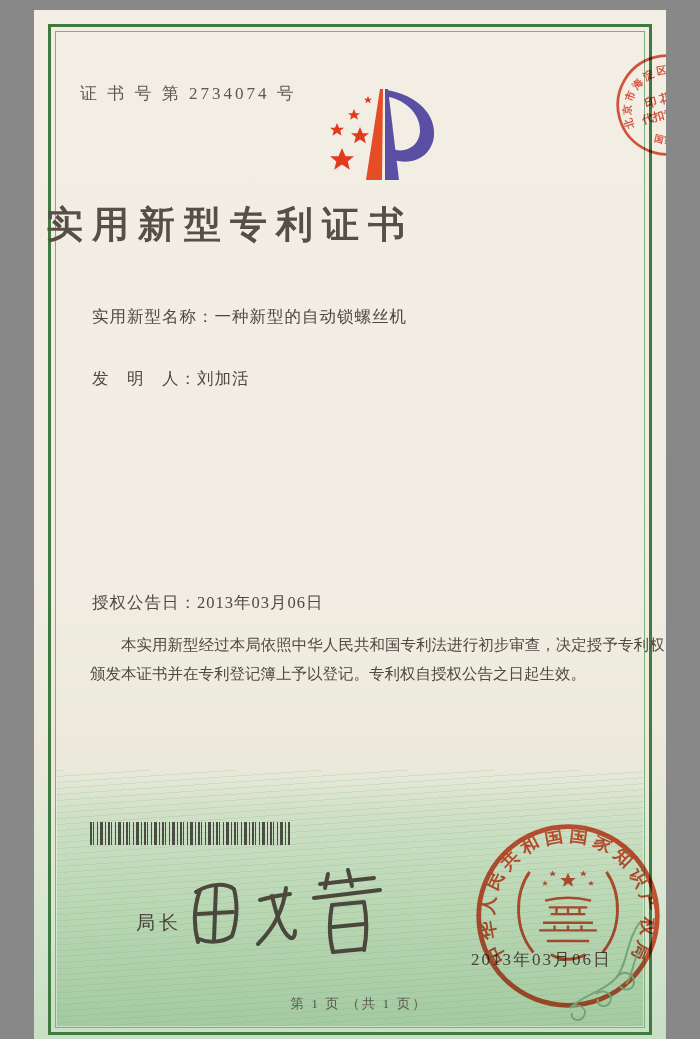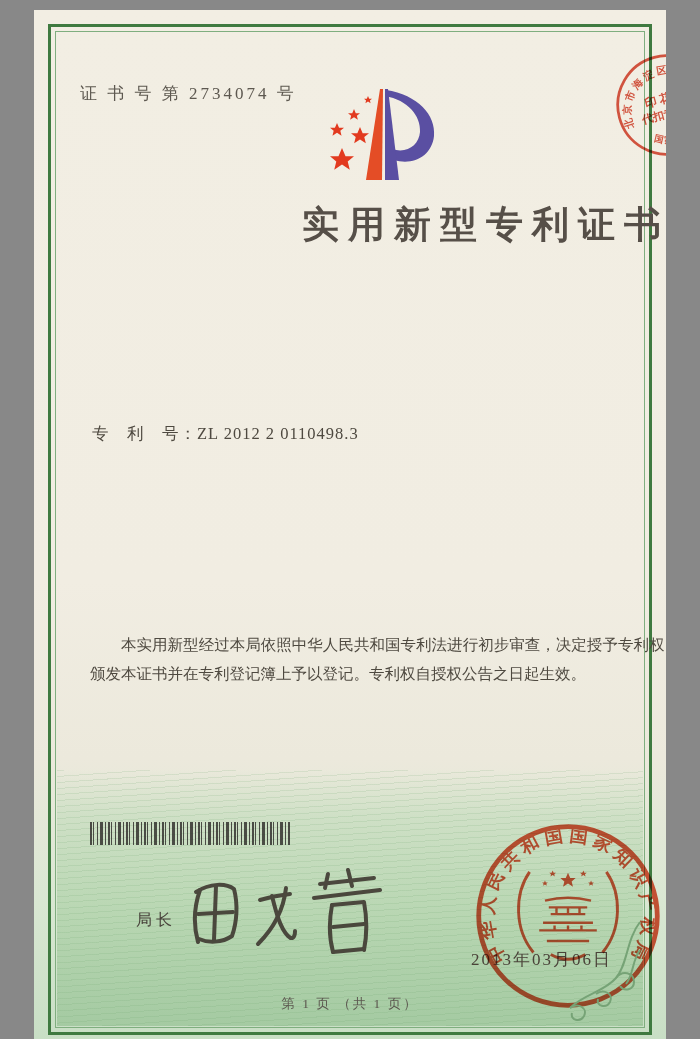--- a/index.html
+++ b/index.html
@@ -10,37 +10,37 @@
   }
   .border-outer{position:absolute;left:14px;top:14px;right:14px;bottom:14px;border:3px solid #3f7a40;pointer-events:none;}
   .border-inner{position:absolute;left:21px;top:21px;right:21px;bottom:21px;border:1px solid #7fae7f;pointer-events:none;}
   .green-zone{
     position:absolute;left:23px;right:23px;top:760px;bottom:23px;
     background:
       repeating-linear-gradient(176deg,rgba(110,165,110,.16) 0 1px,rgba(255,255,255,0) 1px 6px),
       linear-gradient(180deg,rgba(190,220,185,0) 0%,rgba(181,214,176,.45) 18%,rgba(166,205,160,.62) 55%,rgba(150,194,148,.72) 100%);
   }
   .cert-no{position:absolute;left:46px;top:72px;font-size:17px;letter-spacing:3px;color:#5d5850;}
-  .title{position:absolute;left:4px;top:190px;width:100%;text-align:right;font-size:37px;font-weight:bold;letter-spacing:9px;color:#564f48;}
+  .title{position:absolute;left:12px;top:190px;width:100%;text-align:left;font-size:37px;font-weight:bold;letter-spacing:9px;color:#564f48;}
   .logo{position:absolute;left:282px;top:76px;}
   .tax-stamp{position:absolute;left:568px;top:30px;transform:rotate(-15deg);opacity:.88;mix-blend-mode:multiply;}
   .field{position:absolute;left:58px;font-size:16.5px;letter-spacing:1px;color:#4e4940;white-space:nowrap;}
   .f1{top:296px}.f2{top:358px}.f3{top:413px}.f4{top:468px}.f5{top:524px}.f6{top:582px}
   .redact{display:inline-block;vertical-align:middle;width:265px;height:24px;margin-left:6px;
     background:linear-gradient(90deg,#efede8 0%,#fbfaf7 22%,#f1efe9 38%,#fdfcfa 55%,#eeece6 70%,#f8f7f3 88%,#efede7 100%);
     filter:blur(2.5px);border-radius:2px;}
   .body-text{position:absolute;left:56px;top:620px;width:590px;font-size:15.5px;line-height:29px;text-align:justify;color:#4e4940;font-family:Liberation Serif, serif;}
   .body-text p{margin:0;text-indent:2em;}
   .barcode{position:absolute;left:56px;top:812px;width:200px;height:23px;opacity:.82;
     background:repeating-linear-gradient(90deg,#2e2c29 0 2px,rgba(0,0,0,0) 2px 3px,#2e2c29 3px 4px,rgba(0,0,0,0) 4px 7px,#2e2c29 7px 8px,rgba(0,0,0,0) 8px 10px,#2e2c29 10px 13px,rgba(0,0,0,0) 13px 15px,#2e2c29 15px 16px,rgba(0,0,0,0) 16px 18px);}
-  .director{position:absolute;left:102px;top:900px;font-size:16px;letter-spacing:4px;color:#47413a;}
+  .director{position:absolute;left:102px;top:900px;font-size:19px;letter-spacing:4px;color:#47413a;}
   .signature{position:absolute;left:148px;top:852px;}
   .seal{position:absolute;left:438px;top:810px;mix-blend-mode:multiply;opacity:.92;}
   .seal-date{position:absolute;left:437px;top:938px;font-size:17px;letter-spacing:2px;color:#4a4339;}
-  .page-info{position:absolute;left:0;top:985px;width:100%;text-align:center;font-size:13.5px;letter-spacing:2px;color:#5c5850;}
+  .page-info{position:absolute;left:9px;top:985px;width:100%;text-align:center;font-size:13.5px;letter-spacing:2px;color:#5c5850;}
   .flourish{position:absolute;right:24px;bottom:25px;}
   svg text{font-family:"Liberation Serif","DejaVu Serif",serif;}
 </style>
 </head>
 <body>
 
 <div class="page">
 
   <div class="border-outer"></div>
   <div class="border-inner"></div>
@@ -70,21 +70,23 @@
     <text x="70" y="67" text-anchor="middle" font-size="13" font-weight="bold" fill="#d8422c">印 花 税</text>
     <text x="70" y="83" text-anchor="middle" font-size="12" font-weight="bold" fill="#d8422c">代扣专用章</text>
     <path id="taxBot" d="M46.5,103.6 A41,41 0 0 0 93.5,103.6" fill="none"></path>
     <text font-size="10" font-weight="bold" fill="#d8422c">
       <textPath href="#taxBot" startOffset="0" textLength="79">国家知识产权局</textPath>
     </text>
   </svg>
 
   <div class="title">实用新型专利证书</div>
 
-  <div class="field f3"><span>专　利　号：</span><span>ZL 2012 2 0110498.3</span></div>
+  <div class="field f1"><span>实用新型名称：</span><span>一种新型的自动锁螺丝机</span></div>
+  <div class="field f2"><span>发　明　人：</span><span>刘加活</span></div>
+  <div class="field f6"><span>授权公告日：</span><span>2013年03月06日</span></div>
 
   <div class="body-text">
     <p>本实用新型经过本局依照中华人民共和国专利法进行初步审查，决定授予专利权，颁发本证书并在专利登记簿上予以登记。专利权自授权公告之日起生效。</p>
   </div>
 
   <div class="barcode"></div>
 
   <div class="director">局长</div>
 
   <svg class="signature" width="215" height="115" viewBox="0 0 215 115" fill="none" stroke="#3f3931" stroke-width="4" stroke-linecap="round" stroke-linejoin="round" opacity="0.9" title="田力普">

